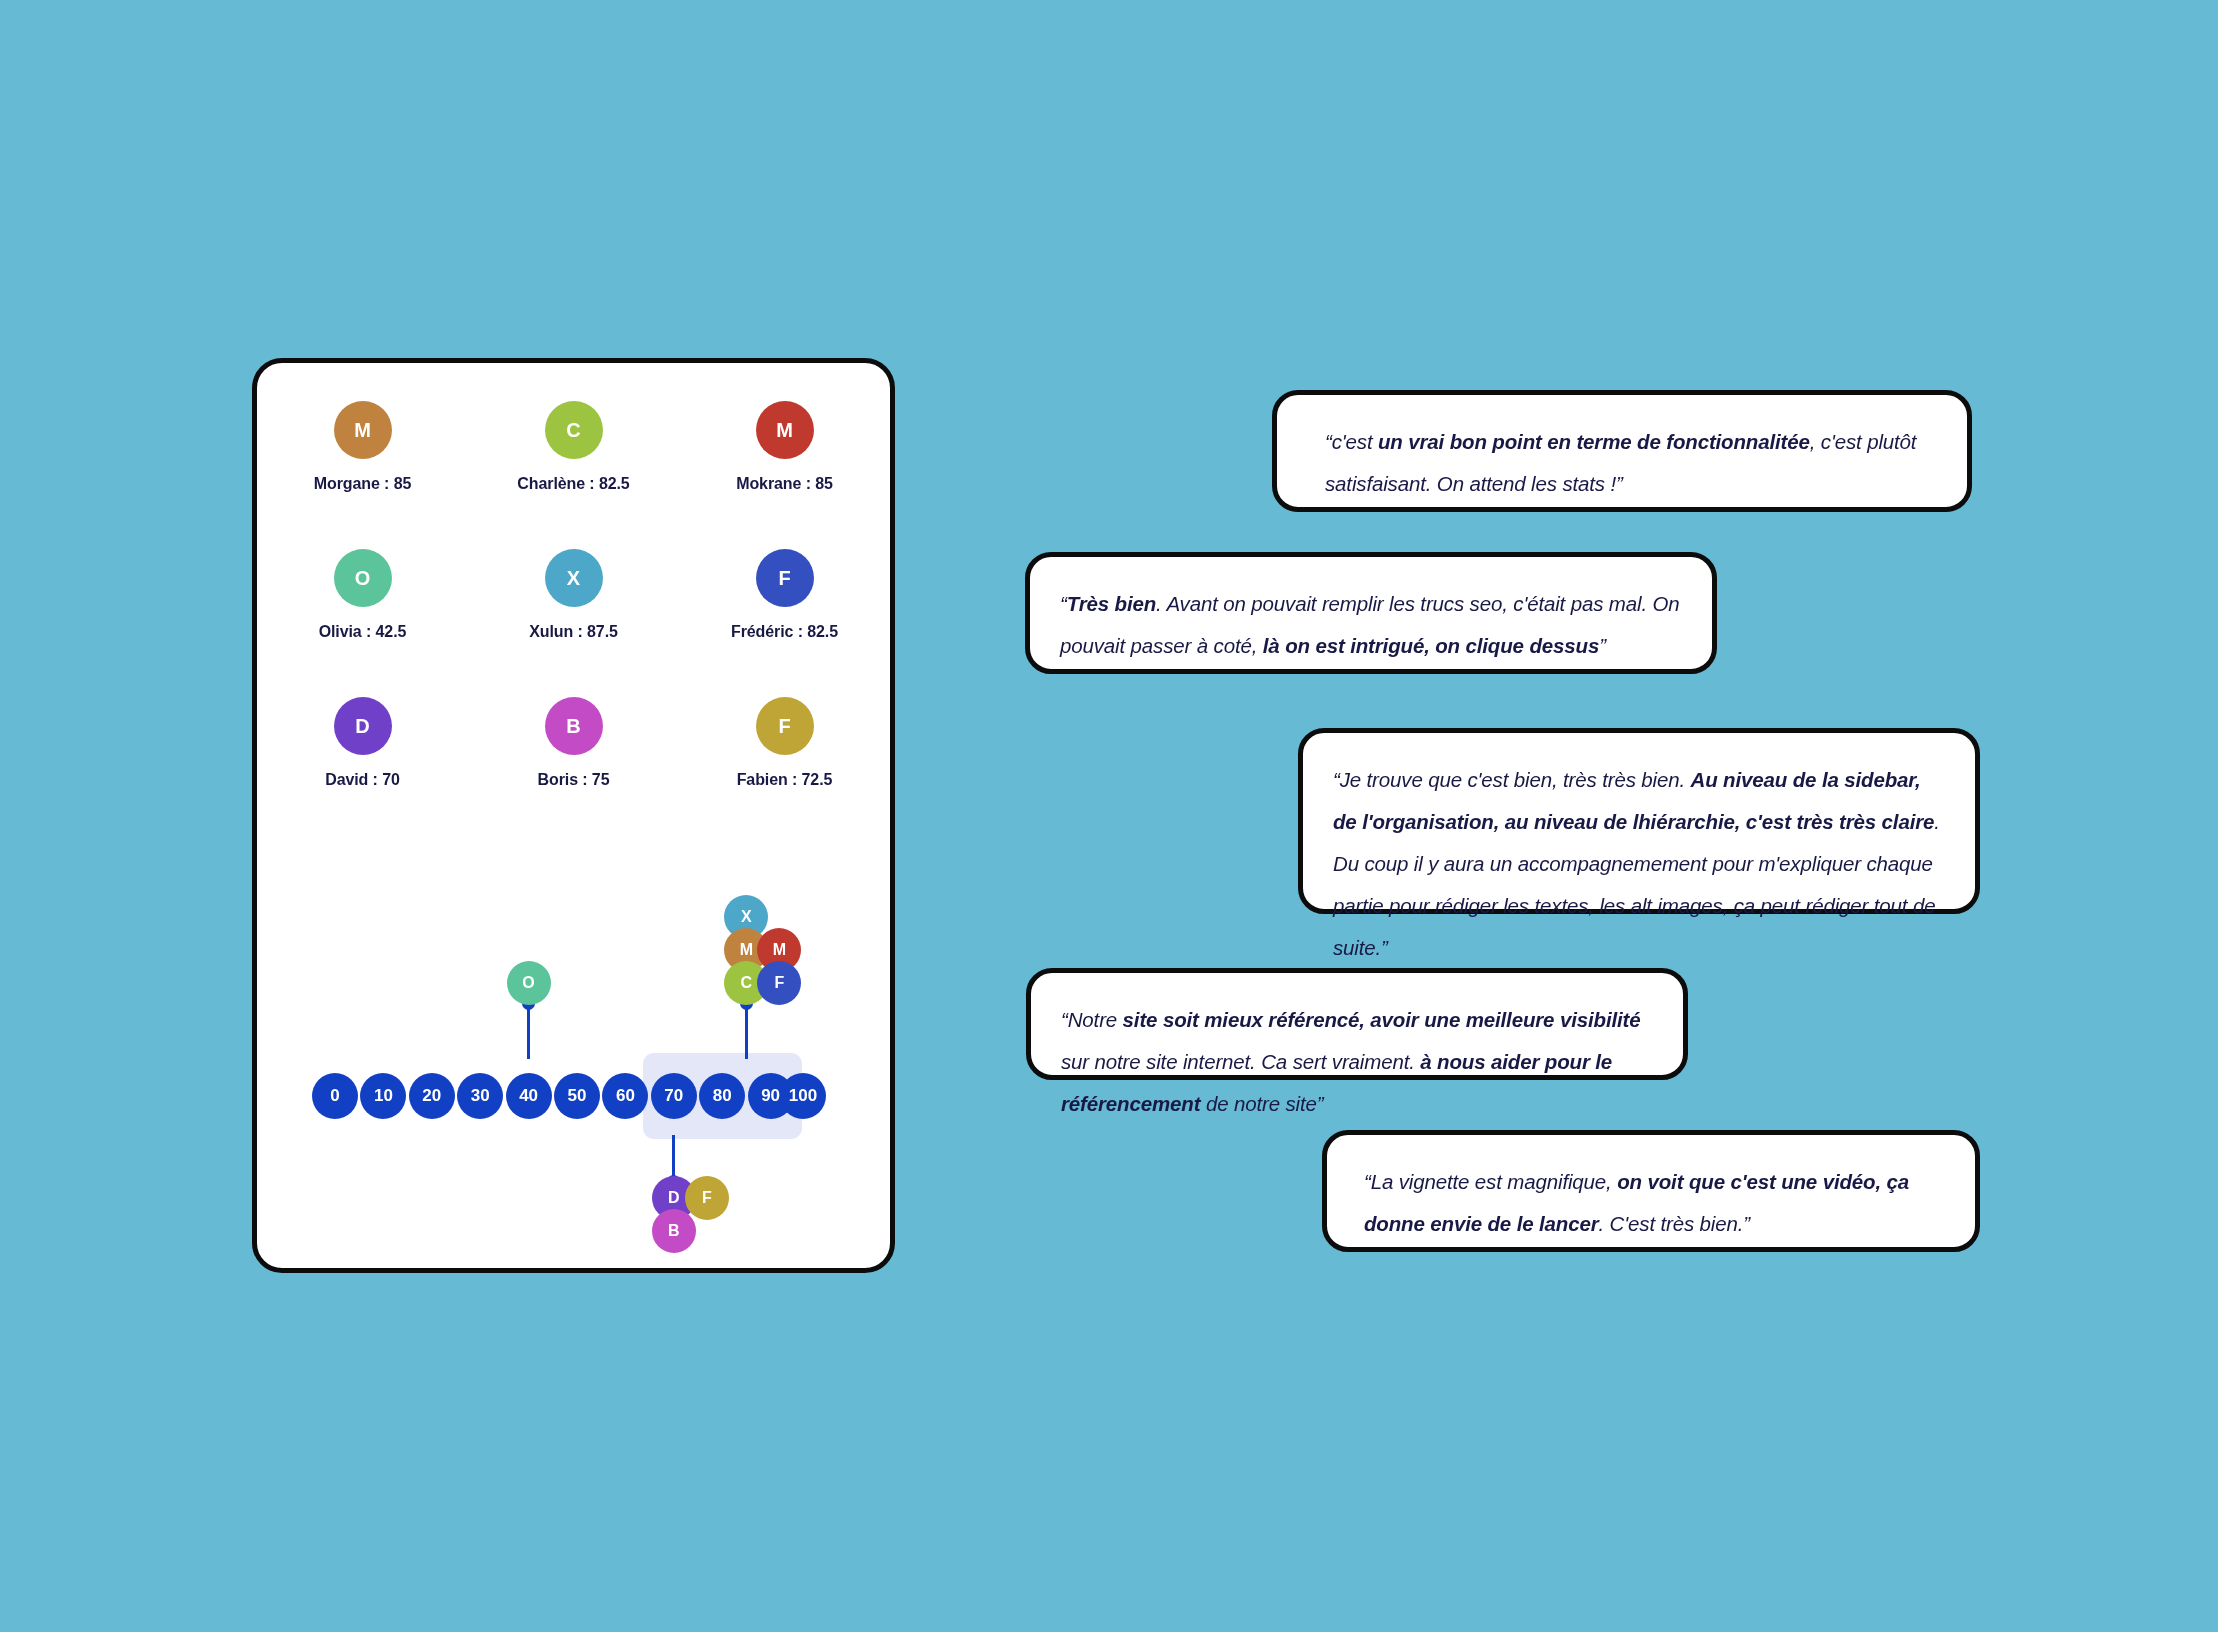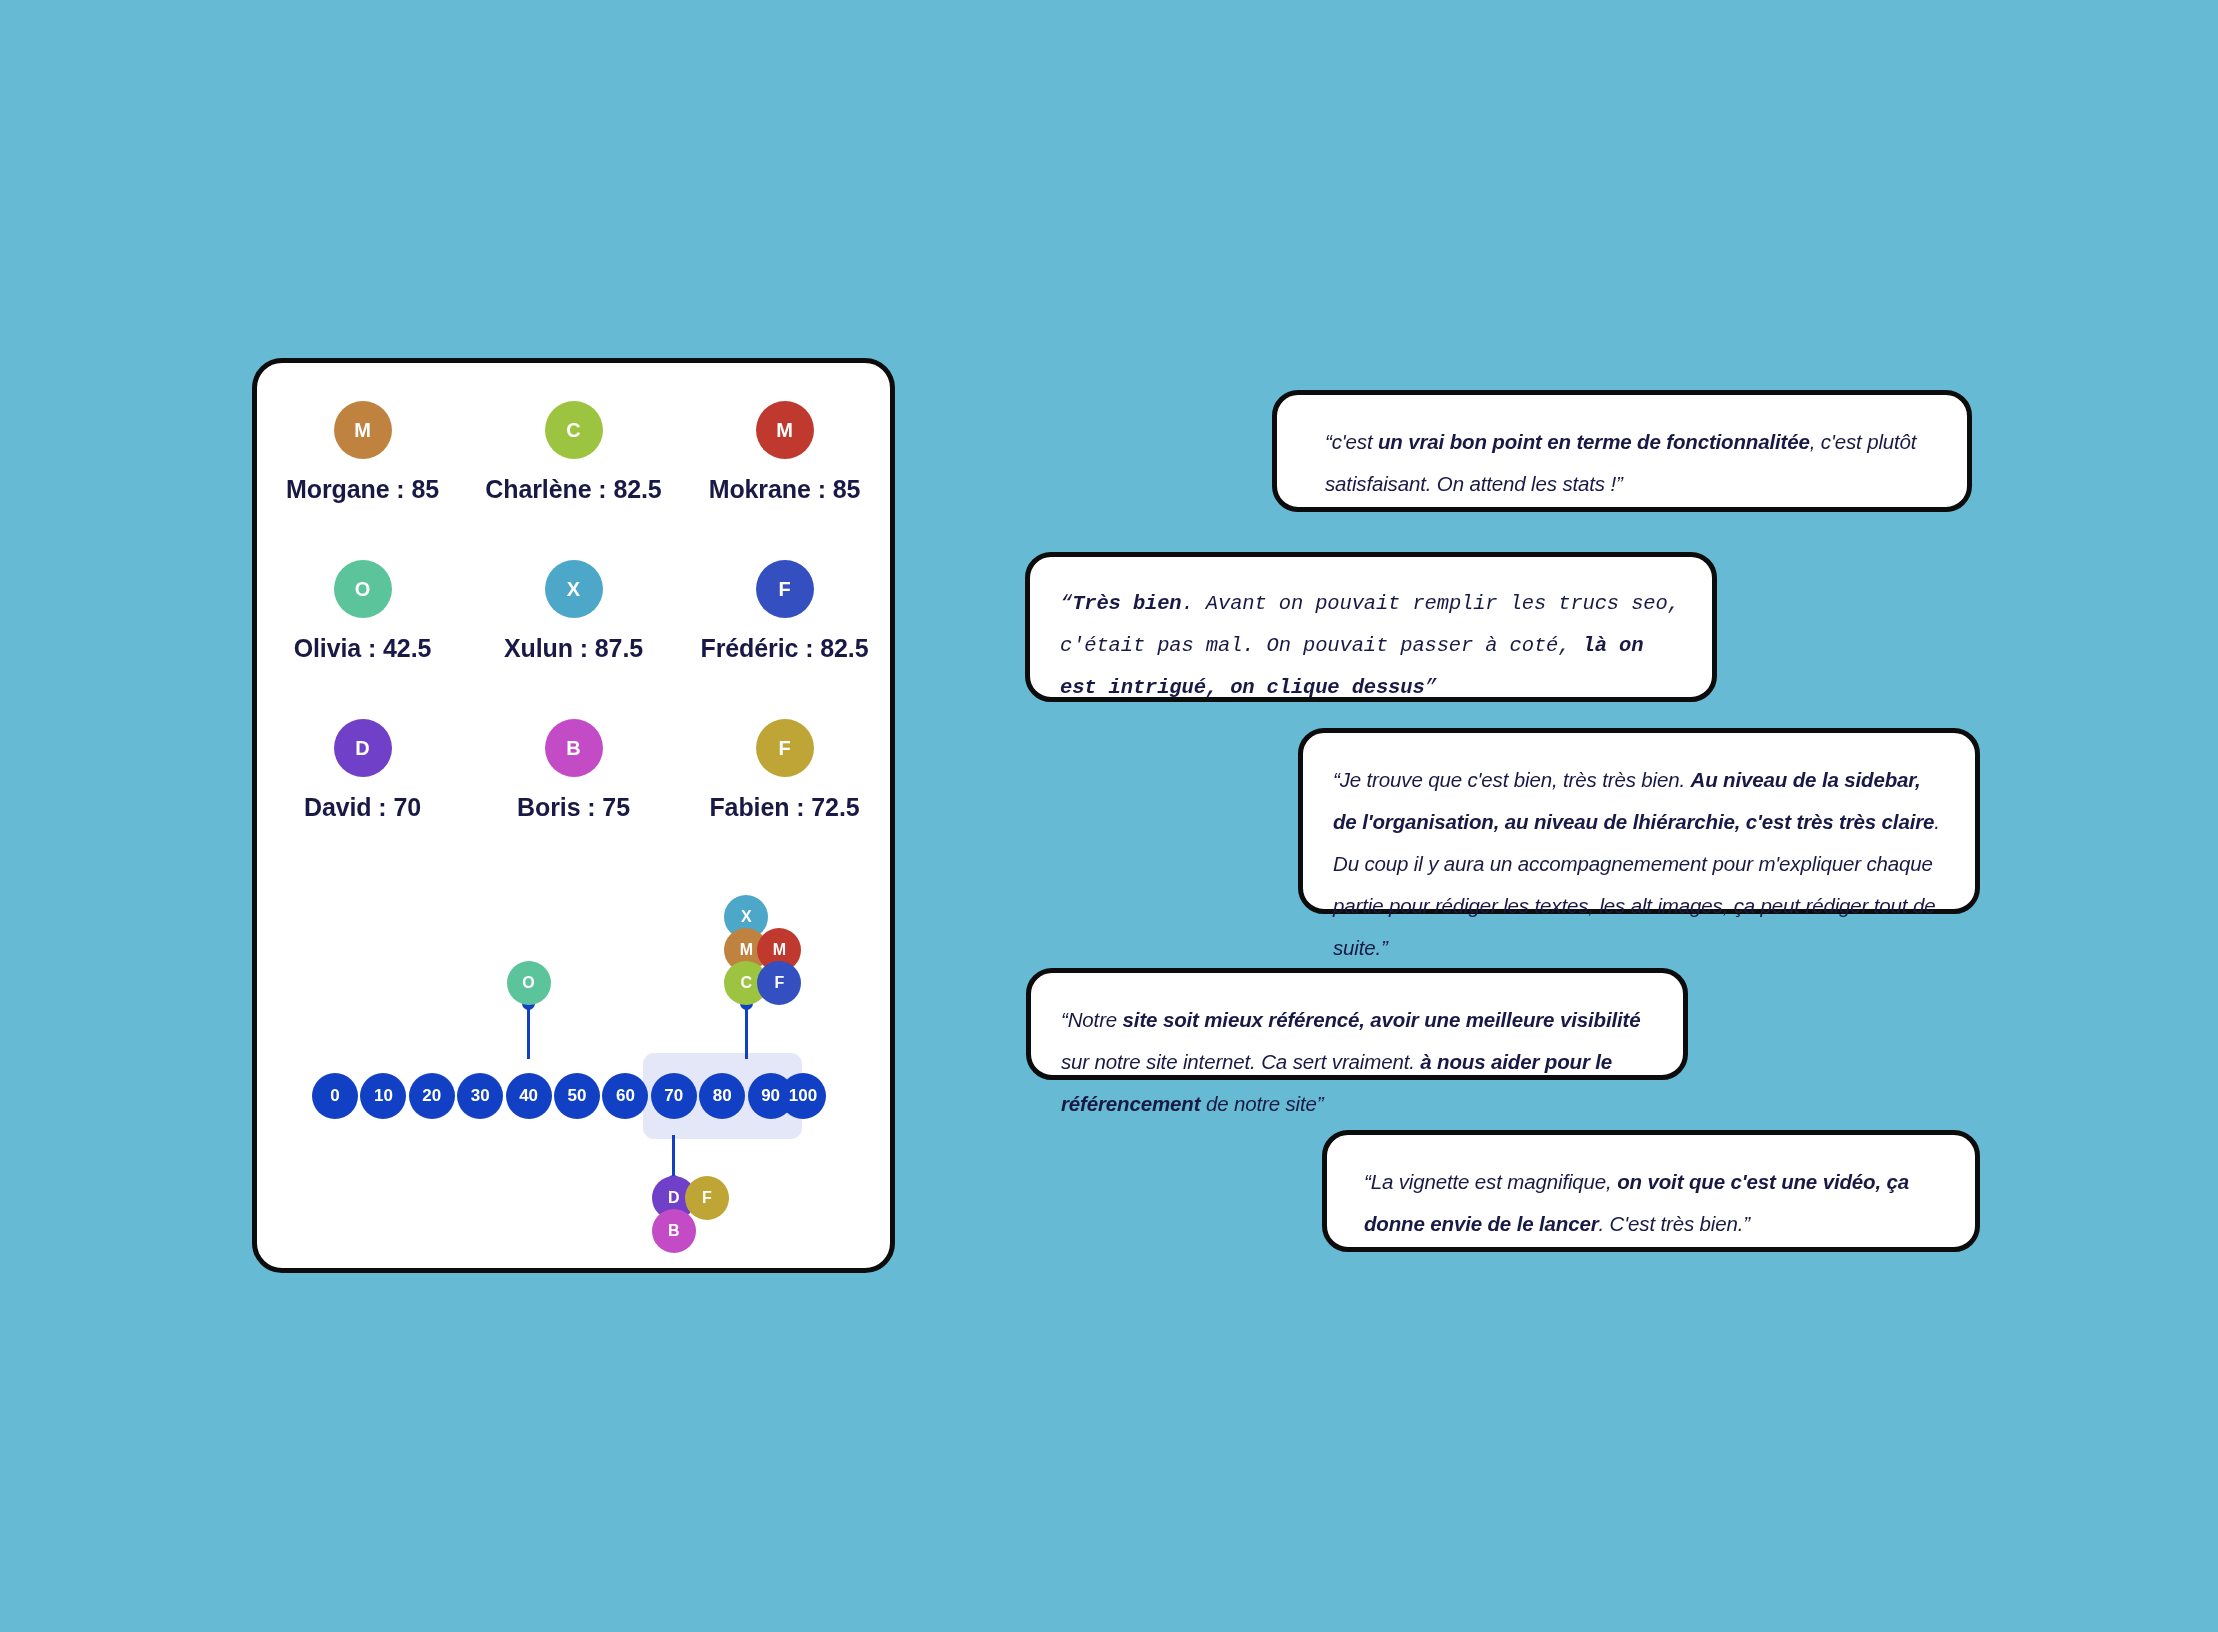--- a/index.html
+++ b/index.html
@@ -48,21 +48,21 @@
     border-radius: 50%;
     display: flex;
     align-items: center;
     justify-content: center;
     color: #ffffff;
     font-weight: bold;
     font-size: 20px;
   }
   .avatar-label {
     margin-top: 16px;
-    font-size: 25px;
+    font-size: 16px;
     font-weight: bold;
     color: #191946;
     white-space: nowrap;
     letter-spacing: -0.1px;
     text-align: center;
   }
 
   
   #scale-area {
     position: absolute;
@@ -216,17 +216,17 @@
       <div class="connector-dot" style="left: 410.3px; top: 302px;"></div>
       <div class="marker" style="background: rgb(112, 64, 200); left: 394.8px; top: 303px;">D</div>
       <div class="marker" style="background: rgb(191, 164, 54); left: 427.8px; top: 303px;">F</div>
       <div class="marker" style="background: rgb(196, 75, 198); left: 394.8px; top: 336px;">B</div>
     </div>
 
 </div>
 
 <div id="quotes-column">
     <div class="quote-bubble" style="left: 1272px; top: 390px; width: 700px; height: 122px; padding-left: 48px;"><span>“c'est </span><b>un vrai bon point en terme de fonctionnalitée</b><span>, c'est plutôt satisfaisant. On attend les stats !”</span></div>
-    <div class="quote-bubble" style="left: 1025px; top: 552px; width: 692px; height: 150px; font-family: Liberation Mono, monospace;"><span>“</span><b>Très bien</b><span>. Avant on pouvait remplir les trucs seo, c'était pas mal. On pouvait passer à coté, </span><b>là on est intrigué, on clique dessus</b><span>”</span></div>
+    <div class="quote-bubble" style="left: 1025px; top: 552px; width: 692px; height: 122px;"><span>“</span><b>Très bien</b><span>. Avant on pouvait remplir les trucs seo, c'était pas mal. On pouvait passer à coté, </span><b>là on est intrigué, on clique dessus</b><span>”</span></div>
     <div class="quote-bubble" style="left: 1298px; top: 728px; width: 682px; height: 186px;"><span>“Je trouve que c'est bien, très très bien. </span><b>Au niveau de la sidebar, de l'organisation, au niveau de lhiérarchie, c'est très très claire</b><span>. Du coup il y aura un accompagnemement pour m'expliquer chaque partie pour rédiger les textes, les alt images, ça peut rédiger tout de suite.”</span></div>
     <div class="quote-bubble" style="left: 1026px; top: 968px; width: 662px; height: 112px;"><span>“Notre </span><b>site soit mieux référencé, avoir une meilleure visibilité</b><span> sur notre site internet. Ca sert vraiment. </span><b>à nous aider pour le référencement</b><span> de notre site”</span></div>
     <div class="quote-bubble" style="left: 1322px; top: 1130px; width: 658px; height: 122px; padding-left: 37px;"><span>“La vignette est magnifique, </span><b>on voit que c'est une vidéo, ça donne envie de le lancer</b><span>. C'est très bien.”</span></div>
   </div>
 
 </body></html>

